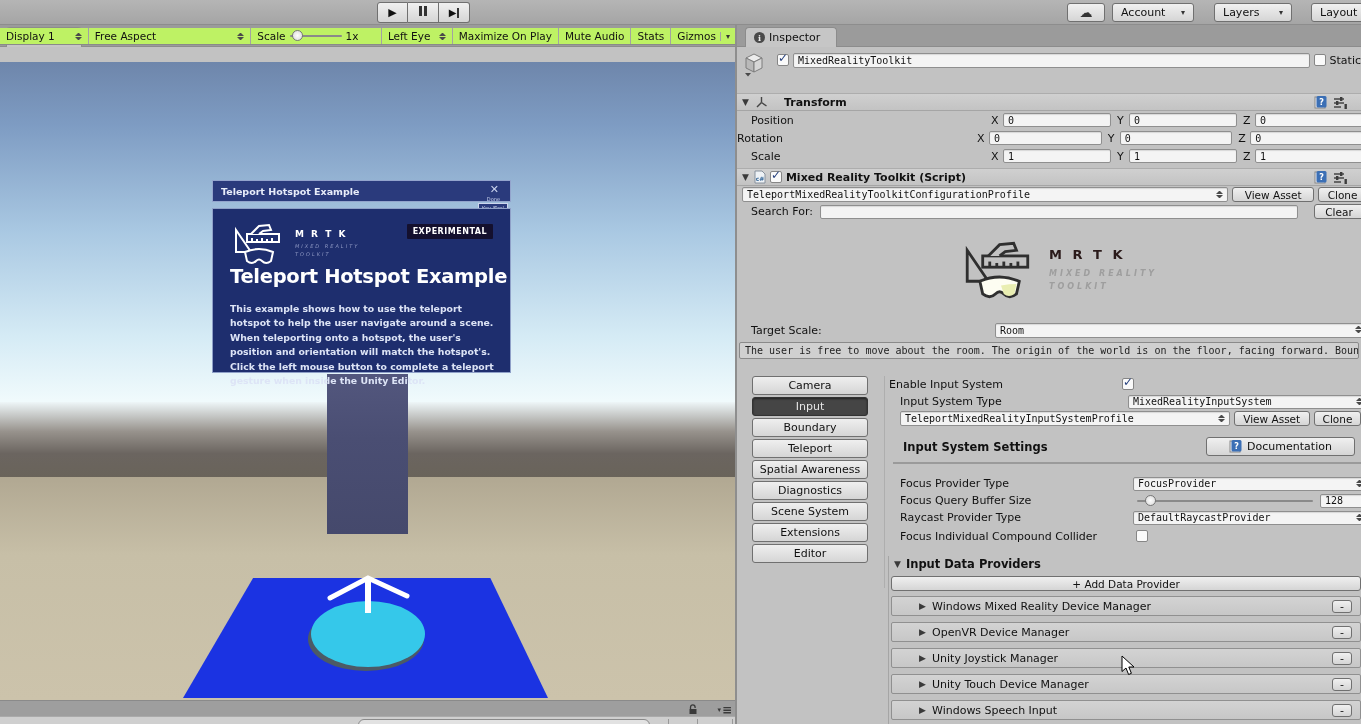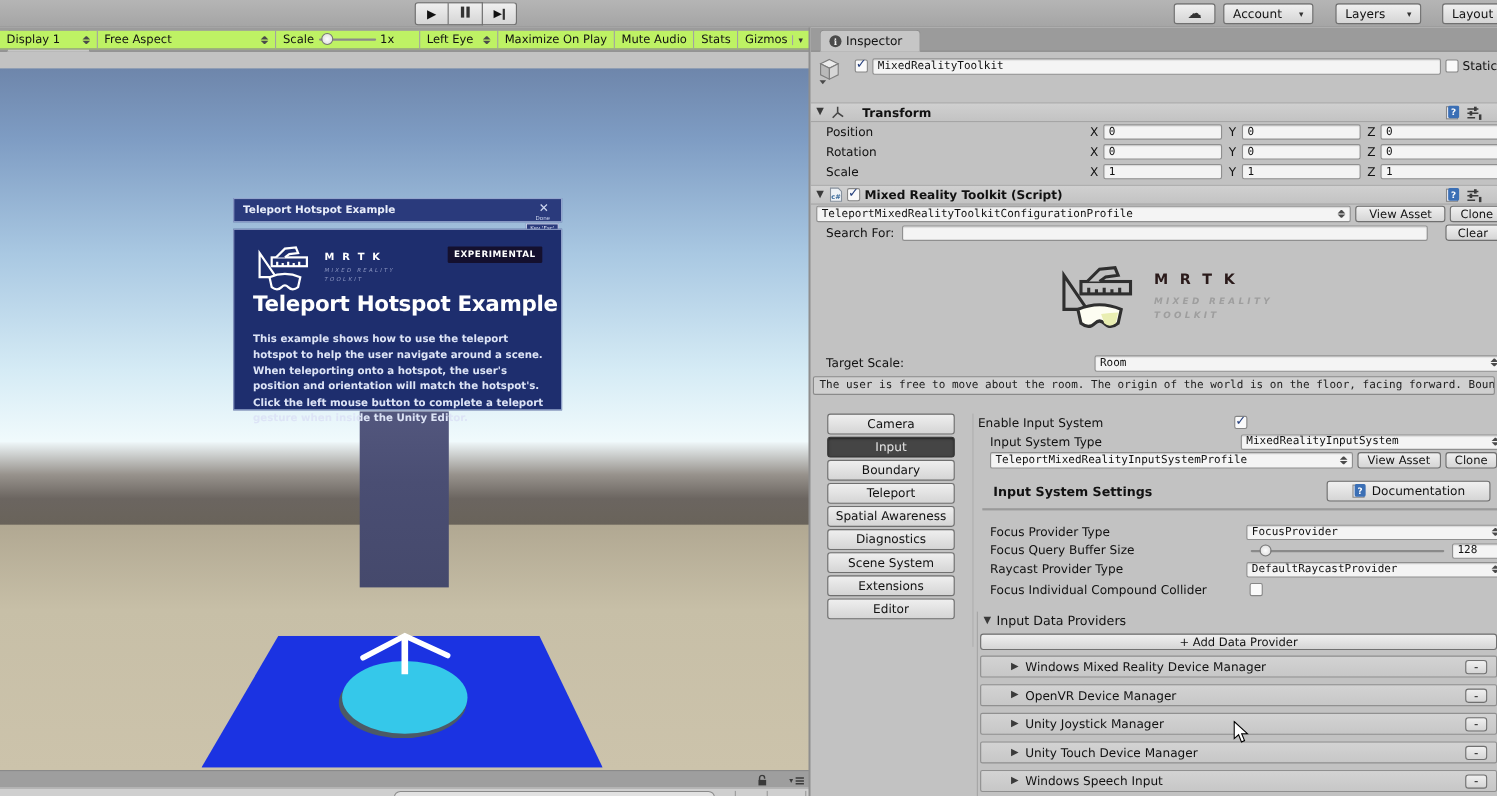--- a/index.html
+++ b/index.html
@@ -262,21 +262,21 @@
 
   <div class="trow" style="display:flex;align-items:center;height:14px;margin-bottom:4px;padding-left:14px">
         <span class="lbl" style="width:240px;flex:none">Position</span>
         <span class="lbl" style="width:12px;flex:none">X</span>
         <span class="ufield" style="flex:1;height:14px;margin-right:6px">0</span>
         <span class="lbl" style="width:12px;flex:none">Y</span>
         <span class="ufield" style="flex:1;height:14px;margin-right:6px">0</span>
         <span class="lbl" style="width:12px;flex:none">Z</span>
         <span class="ufield" style="flex:1;height:14px;margin-right:-2px">0</span>
       </div>
-      <div class="trow" style="display:flex;align-items:center;height:14px;margin-bottom:4px;padding-left:14px">
+      <div class="trow" style="display:flex;align-items:center;height:14px;margin-bottom:4px;">
         <span class="lbl" style="width:240px;flex:none">Rotation</span>
         <span class="lbl" style="width:12px;flex:none">X</span>
         <span class="ufield" style="flex:1;height:14px;margin-right:6px">0</span>
         <span class="lbl" style="width:12px;flex:none">Y</span>
         <span class="ufield" style="flex:1;height:14px;margin-right:6px">0</span>
         <span class="lbl" style="width:12px;flex:none">Z</span>
         <span class="ufield" style="flex:1;height:14px;margin-right:-2px">0</span>
       </div>
       <div class="trow" style="display:flex;align-items:center;height:14px;margin-bottom:4px;padding-left:14px">
         <span class="lbl" style="width:240px;flex:none">Scale</span>
@@ -428,21 +428,21 @@
     <span class="lbl">Raycast Provider Type</span>
     <span class="ufield udrop" style="position:absolute;left:233px;width:235px;height:14px">
       <span>DefaultRaycastProvider</span>
         <span class="dd"></span>
     </span>
   </div>
 
   <div class="abs" style="left:151px;top:531px;width:473px;height:168px;border-left:1px solid #a5a5a5;padding-left:2px;box-sizing:border-box">
     <div style="display:flex;align-items:center;height:16px;margin-bottom:4px">
       <span class="fold" style="margin-left:3px">▼</span>
-      <span style="font-weight:normal;font-size:11.5px;margin-left:5px">Input Data Providers</span>
+      <span style="font-weight:bold;font-size:11.5px;margin-left:5px">Input Data Providers</span>
     </div>
     <div class="ubtn" style="height:15px;font-size:10.5px;margin-bottom:5px">+ Add Data Provider</div>
     <div>
 
     <div class="prow">
           <span class="fold" style="position:absolute;left:27px">▶</span>
           <span style="margin-left:14px">Windows Mixed Reality Device Manager</span>
           <span class="ubtn minus">-</span>
         </div>
         <div class="prow">

